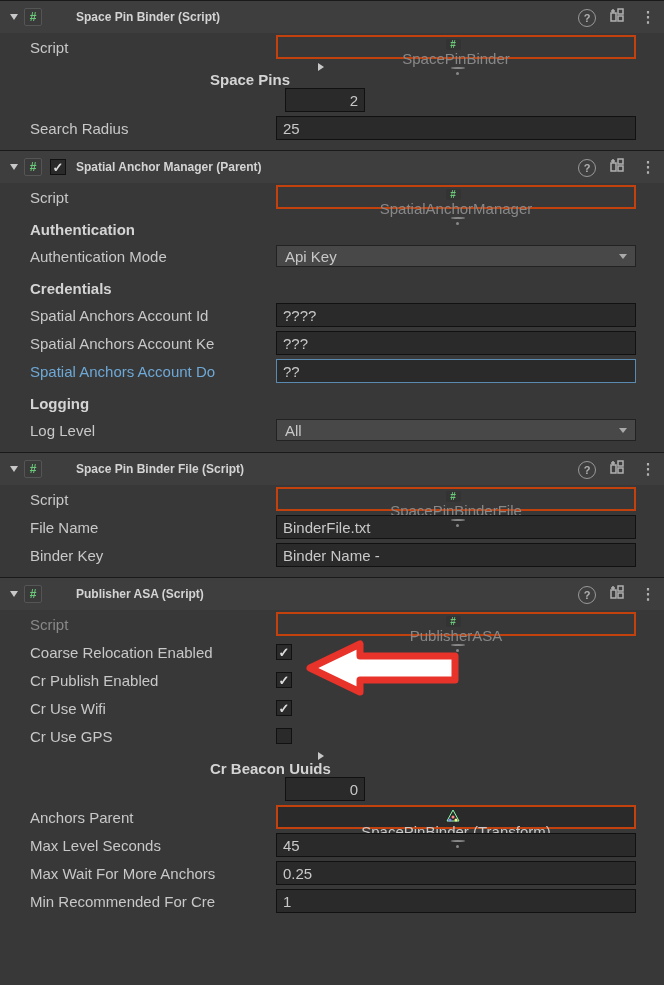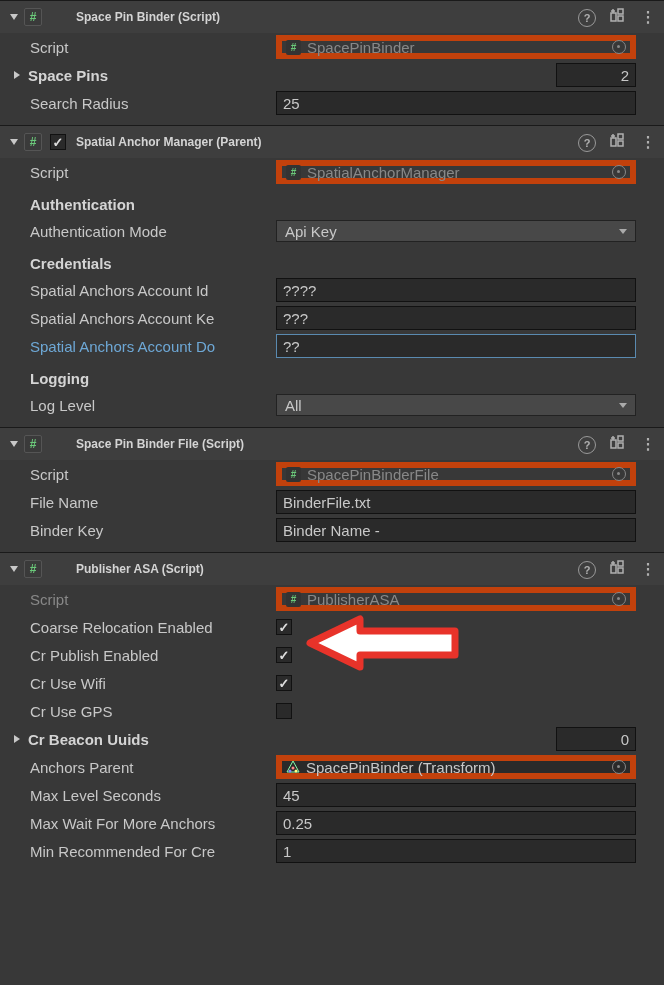--- a/index.html
+++ b/index.html
@@ -19,32 +19,32 @@
   .preset-icon svg { width: 16px; height: 16px; }
   .menu-icon { font-weight: bold; letter-spacing: -2px; }
   .row { display: flex; align-items: center; padding: 2px 28px 2px 30px; min-height: 28px; }
   .label { width: 246px; flex-shrink: 0; color: #c8c8c8; white-space: nowrap; overflow: hidden; }
   .label.bold { font-weight: 600; color: #d4d4d4; }
   .label.highlight { color: #6ea8d6; }
   .field { flex: 1; }
   .text-input { width: 100%; background: #2a2a2a; border: 1px solid #111; color: #c8c8c8; padding: 3px 6px; font-size: 15px; height: 24px; }
   .text-input.highlighted { border: 1px solid #5a8ab0; }
   .num-input { text-align: left; }
-  .object-field { display: flex; align-items: center; background: #2a2a2a; border: 6px solid #c2410c; padding: 2px 4px; height: 24px; }
+  .object-field { display: flex; align-items: center; background: #2a2a2a; border: 2px solid #c2410c; padding: 2px 4px; height: 24px; flex-direction: column; }
   .object-field.readonly { background: #383838; }
   .obj-icon { width: 15px; height: 15px; background: #333; border-radius: 2px; display: inline-flex; align-items: center; justify-content: center; font-size: 10px; color: #6bc97a; margin-right: 6px; font-weight: bold; }
   .obj-icon::before { content: "#"; }
   .obj-text { flex: 1; color: #888; }
   .obj-picker { width: 14px; height: 14px; border: 1px solid #888; border-radius: 50%; margin-left: 4px; cursor: pointer; position: relative; }
   .obj-picker::after { content: ""; position: absolute; width: 3px; height: 3px; background: #888; border-radius: 50%; top: 4px; left: 4px; }
   .dropdown { display: flex; align-items: center; background: #484848; border: 1px solid #222; padding: 3px 8px; height: 22px; cursor: pointer; }
   .dropdown-text { flex: 1; }
   .dropdown-arrow { width: 0; height: 0; border-top: 5px solid #aaa; border-left: 4px solid transparent; border-right: 4px solid transparent; }
   .row-foldout { display: inline-block; width: 0; height: 0; border-top: 4px solid transparent; border-bottom: 4px solid transparent; border-left: 6px solid #c8c8c8; margin-right: 8px; cursor: pointer; vertical-align: middle; }
-  .row-with-fold { padding-left: 14px; }
+  .row-with-fold { padding-left: 14px; flex-direction: column; }
   .arrow-annotation { position: absolute; pointer-events: none; }
   .section-header { padding: 10px 10px 4px 30px; font-weight: 600; color: #d4d4d4; }
   .right-num { display: flex; justify-content: flex-end; }
   .right-num input { width: 80px; text-align: center; }
   .tri-icon { display: inline-flex; margin-right: 6px; }
   .tri-icon svg { width: 14px; height: 14px; }
   .container { position: relative; }
 </style>
 </head>
 <body>

